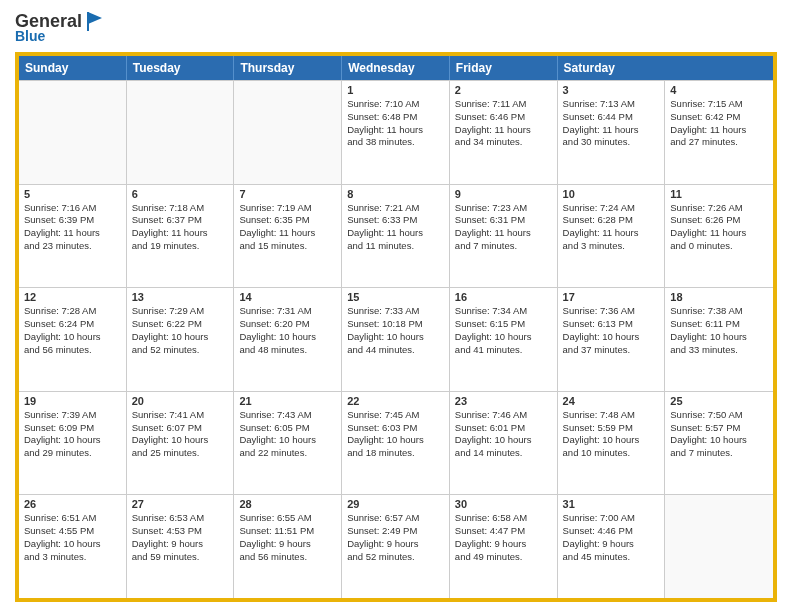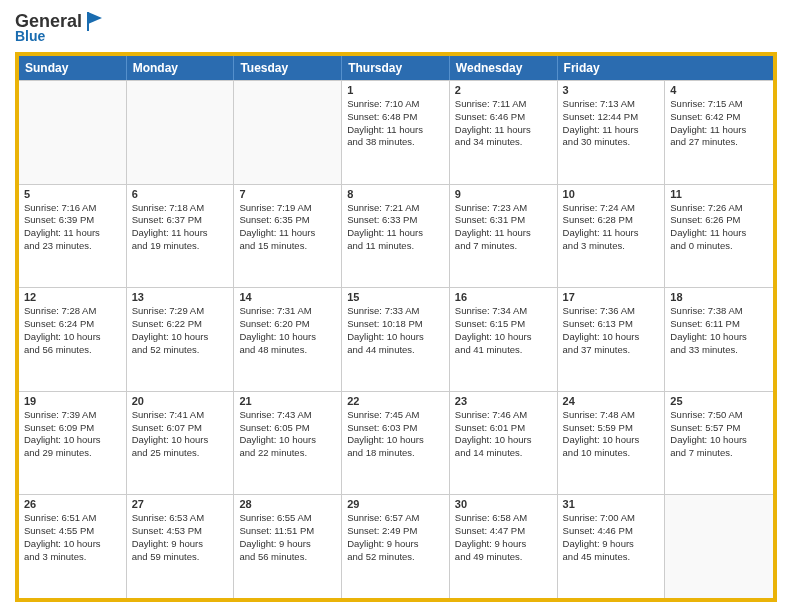--- a/index.html
+++ b/index.html
@@ -113,25 +113,25 @@
     </div>
     <div class="title-block">
       <div class="month-title"></div>
       <div class="subtitle"></div>
     </div>
   </div>
 
   <div class="calendar">
     <div class="cal-header">
     <div class="cal-header-cell">Sunday</div>
-        <div class="cal-header-cell">Monday</div>
         <div class="cal-header-cell">Tuesday</div>
         <div class="cal-header-cell">Thursday</div>
         <div class="cal-header-cell">Wednesday</div>
         <div class="cal-header-cell">Friday</div>
+        <div class="cal-header-cell">Saturday</div>
       </div>
     <div class="cal-body">
     <div class="cal-row">
           <div class="cal-cell empty"></div>
           <div class="cal-cell empty"></div>
           <div class="cal-cell empty"></div>
           <div class="cal-cell">
             <span class="day-num">1</span>
             <span class="cell-line">Sunrise: 7:10 AM</span>
             <span class="cell-line">Sunset: 6:48 PM</span>
@@ -141,21 +141,21 @@
           <div class="cal-cell">
             <span class="day-num">2</span>
             <span class="cell-line">Sunrise: 7:11 AM</span>
             <span class="cell-line">Sunset: 6:46 PM</span>
             <span class="cell-line">Daylight: 11 hours</span>
             <span class="cell-line">and 34 minutes.</span>
           </div>
           <div class="cal-cell">
             <span class="day-num">3</span>
             <span class="cell-line">Sunrise: 7:13 AM</span>
-            <span class="cell-line">Sunset: 12:44 PM</span>
+            <span class="cell-line">Sunset: 6:44 PM</span>
             <span class="cell-line">Daylight: 11 hours</span>
             <span class="cell-line">and 30 minutes.</span>
           </div>
           <div class="cal-cell">
             <span class="day-num">4</span>
             <span class="cell-line">Sunrise: 7:15 AM</span>
             <span class="cell-line">Sunset: 6:42 PM</span>
             <span class="cell-line">Daylight: 11 hours</span>
             <span class="cell-line">and 27 minutes.</span>
           </div>

